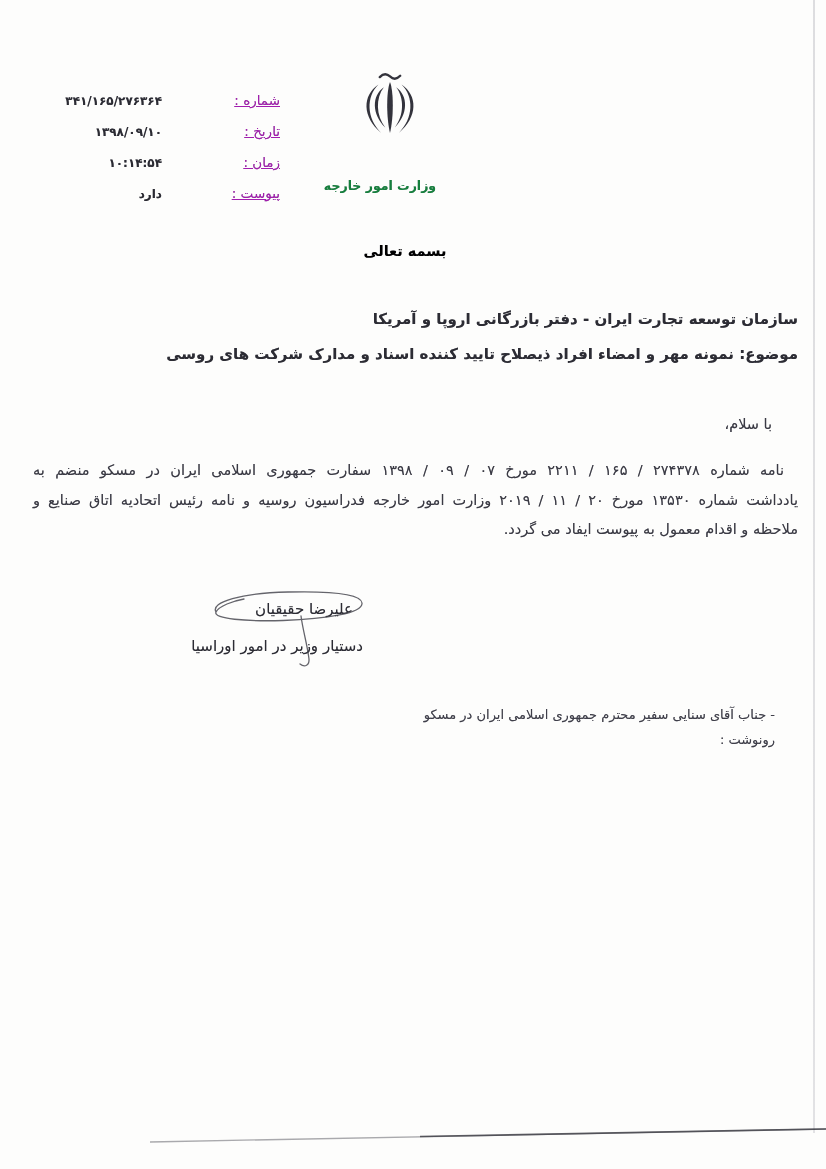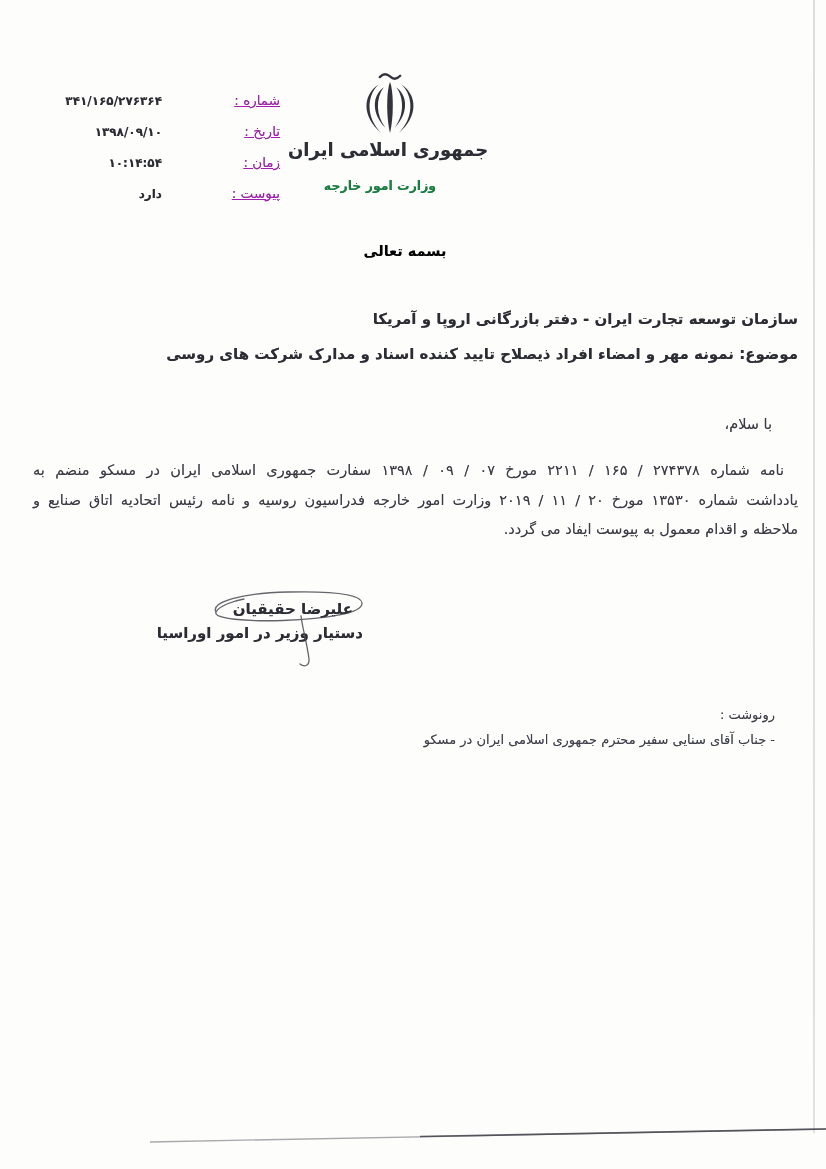--- a/index.html
+++ b/index.html
@@ -35,23 +35,23 @@
 
   
   .bodypar{position:absolute;left:33px;top:456px;width:765px;direction:rtl;
            font-size:14.5px;line-height:29.5px;color:#3a3a44;}
   .bl-just{text-align:justify;text-align-last:justify;}
   .bl-indent{padding-right:14px;}
   .bl-end{text-align:right;}
 
   
   .signature{position:absolute;right:463px;top:597px;direction:rtl;text-align:right;
-             font-size:15px;font-weight:700;color:#2c2c34;}
+             font-size:15px;font-weight:400;color:#2c2c34;}
   .sig-name{padding-right:10px;line-height:24px;}
-  .sig-title{line-height:24px;}
+  .sig-title{margin-top:13px;line-height:24px;}
   .sig-stroke{position:absolute;left:200px;top:585px;width:175px;height:90px;pointer-events:none;}
 
   
   .cc{position:absolute;right:51px;top:702px;direction:rtl;text-align:right;
       font-size:13px;line-height:25px;color:#3f3f4a;}
 
   
   .edge-v{position:absolute;left:813px;top:0;width:2px;height:1133px;
           background:linear-gradient(180deg,rgba(195,195,200,.55),rgba(185,185,192,.4));}
   .edge-b{position:absolute;left:0;top:1100px;width:826px;height:69px;}
@@ -65,21 +65,20 @@
     <g fill="#33333c" stroke="none">
       <path d="M50 16 C55.5 30 55.5 68 50 91 C44.5 68 44.5 30 50 16 Z"></path>
       <path d="M41 24 C23 36 23 64 43 83 C29.5 66 28.5 40 41 24 Z"></path>
       <path d="M59 24 C77 36 77 64 57 83 C70.5 66 71.5 40 59 24 Z"></path>
       <path d="M33 20 C9 36 9 68 37 91 C15.5 70 14.5 38 33 20 Z"></path>
       <path d="M67 20 C91 36 91 68 63 91 C84.5 70 85.5 38 67 20 Z"></path>
     </g>
     <path d="M35 9 q7.5 -8 15 -1 q7.5 7 15 -1" fill="none" stroke="#33333c" stroke-width="3.4" stroke-linecap="round"></path>
   </svg>
 
-  <div class="country nowrap">جمهوری اسلامی ایران</div>
   <div class="ministry nowrap">وزارت امور خارجه</div>
 
   <div class="meta">
     <div class="meta-row">
       <span class="meta-label">شماره :</span>
       <span class="meta-value">۳۴۱/۱۶۵/۲۷۶۳۶۴</span>
     </div>
     <div class="meta-row">
       <span class="meta-label">تاریخ :</span>
       <span class="meta-value">۱۳۹۸/۰۹/۱۰</span>
@@ -114,22 +113,22 @@
     <div class="sig-title nowrap">دستیار وزیر در امور اوراسیا</div>
   </div>
   <svg class="sig-stroke" viewBox="0 0 175 90" aria-hidden="true">
     <g fill="none" stroke="#4a4a52" stroke-width="1.3" stroke-linecap="round" opacity="0.85">
       <path d="M 16 27 C 10 17, 42 8, 88 7 C 131 6, 161 9, 162 18 C 163 28, 127 34, 83 35.5 C 46 36.5, 13 34, 16 27 C 19 21, 33 16, 44 14"></path>
       <path d="M 101 31 C 103 46, 107 58, 109 74 C 109.5 80, 105 83, 100 79"></path>
     </g>
   </svg>
 
   <div class="cc">
+    <div class="nowrap">- جناب آقای سنایی سفیر محترم جمهوری اسلامی ایران در مسکو</div>
     <div class="nowrap">رونوشت :</div>
-    <div class="nowrap">- جناب آقای سنایی سفیر محترم جمهوری اسلامی ایران در مسکو</div>
   </div>
 
   <div class="edge-v"></div>
   <svg class="edge-b" viewBox="0 0 826 69" aria-hidden="true">
     <path d="M150 42 C 320 39, 520 34, 826 29" fill="none" stroke="#55555e" stroke-width="1.3" opacity="0.5"></path>
     <path d="M420 36.5 C 560 34, 700 31.5, 826 29" fill="none" stroke="#3c3c44" stroke-width="1.7" opacity="0.8"></path>
   </svg>
 
 </div>
 

